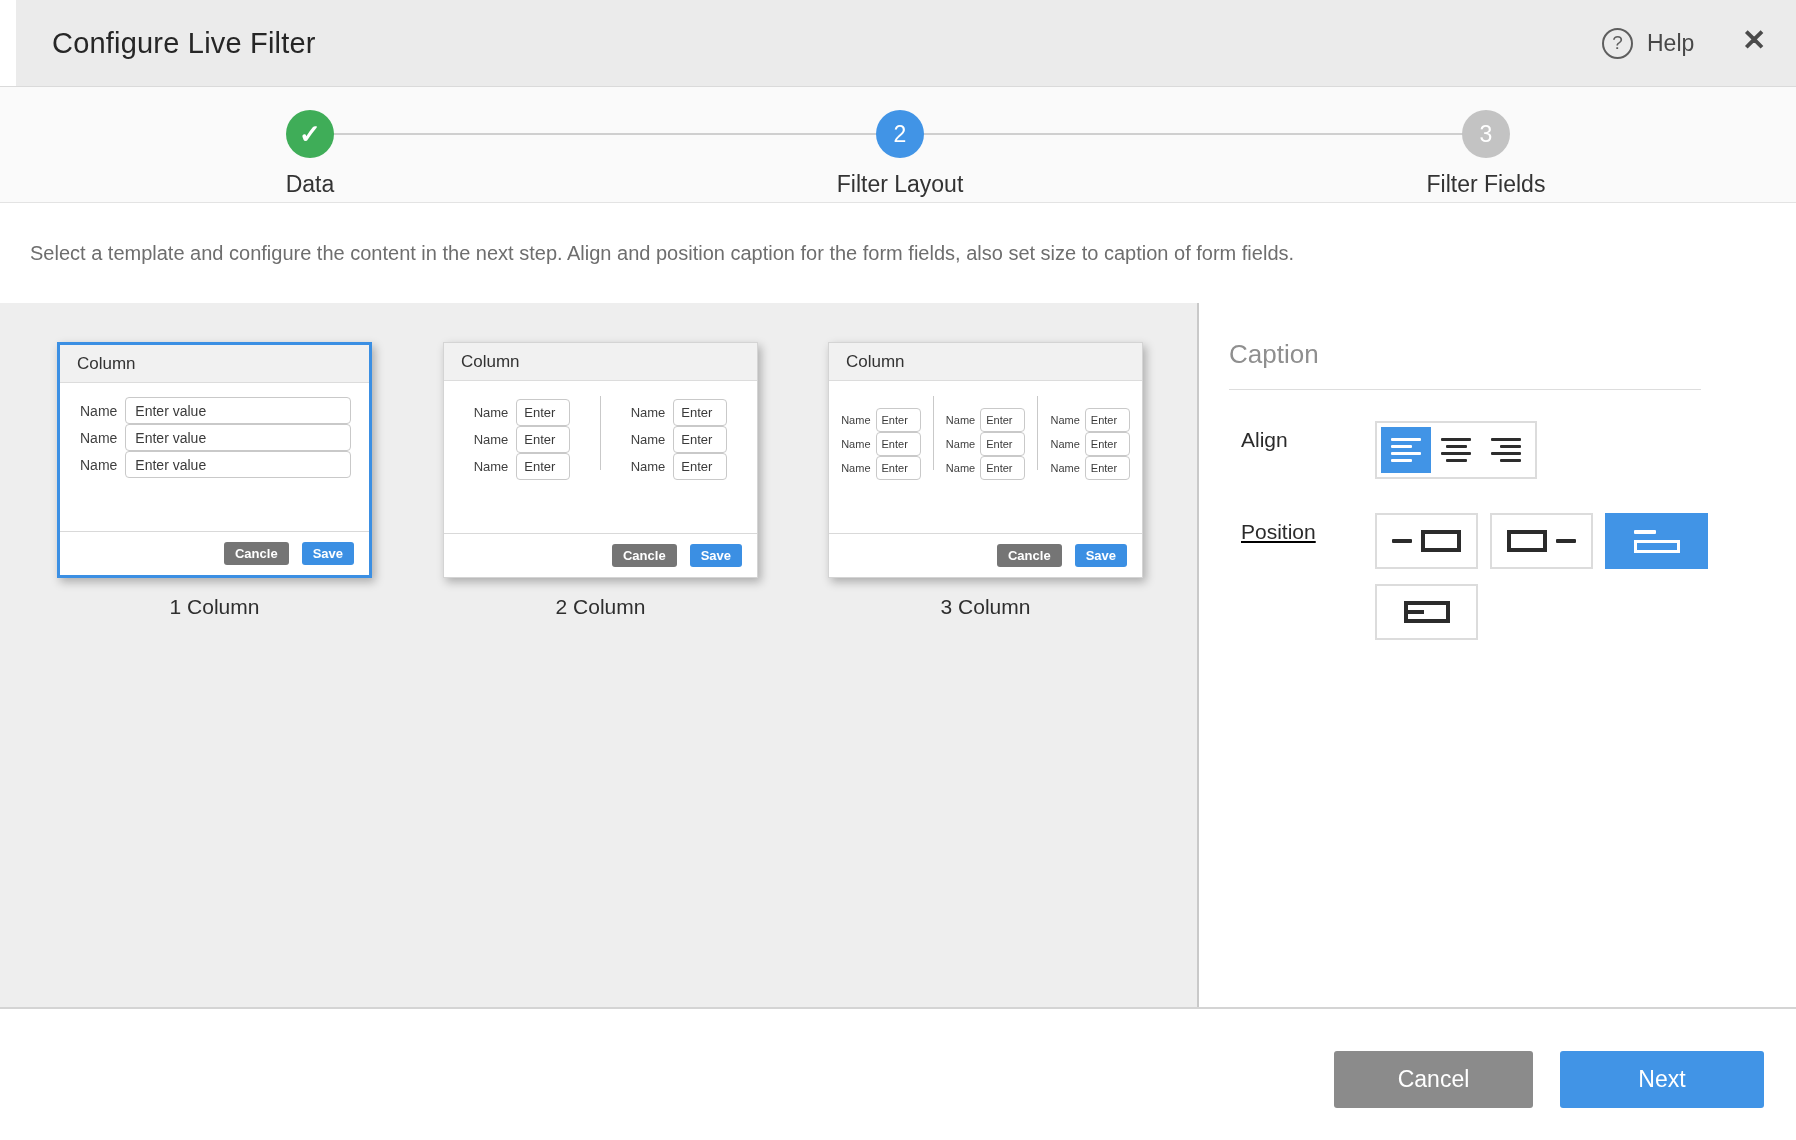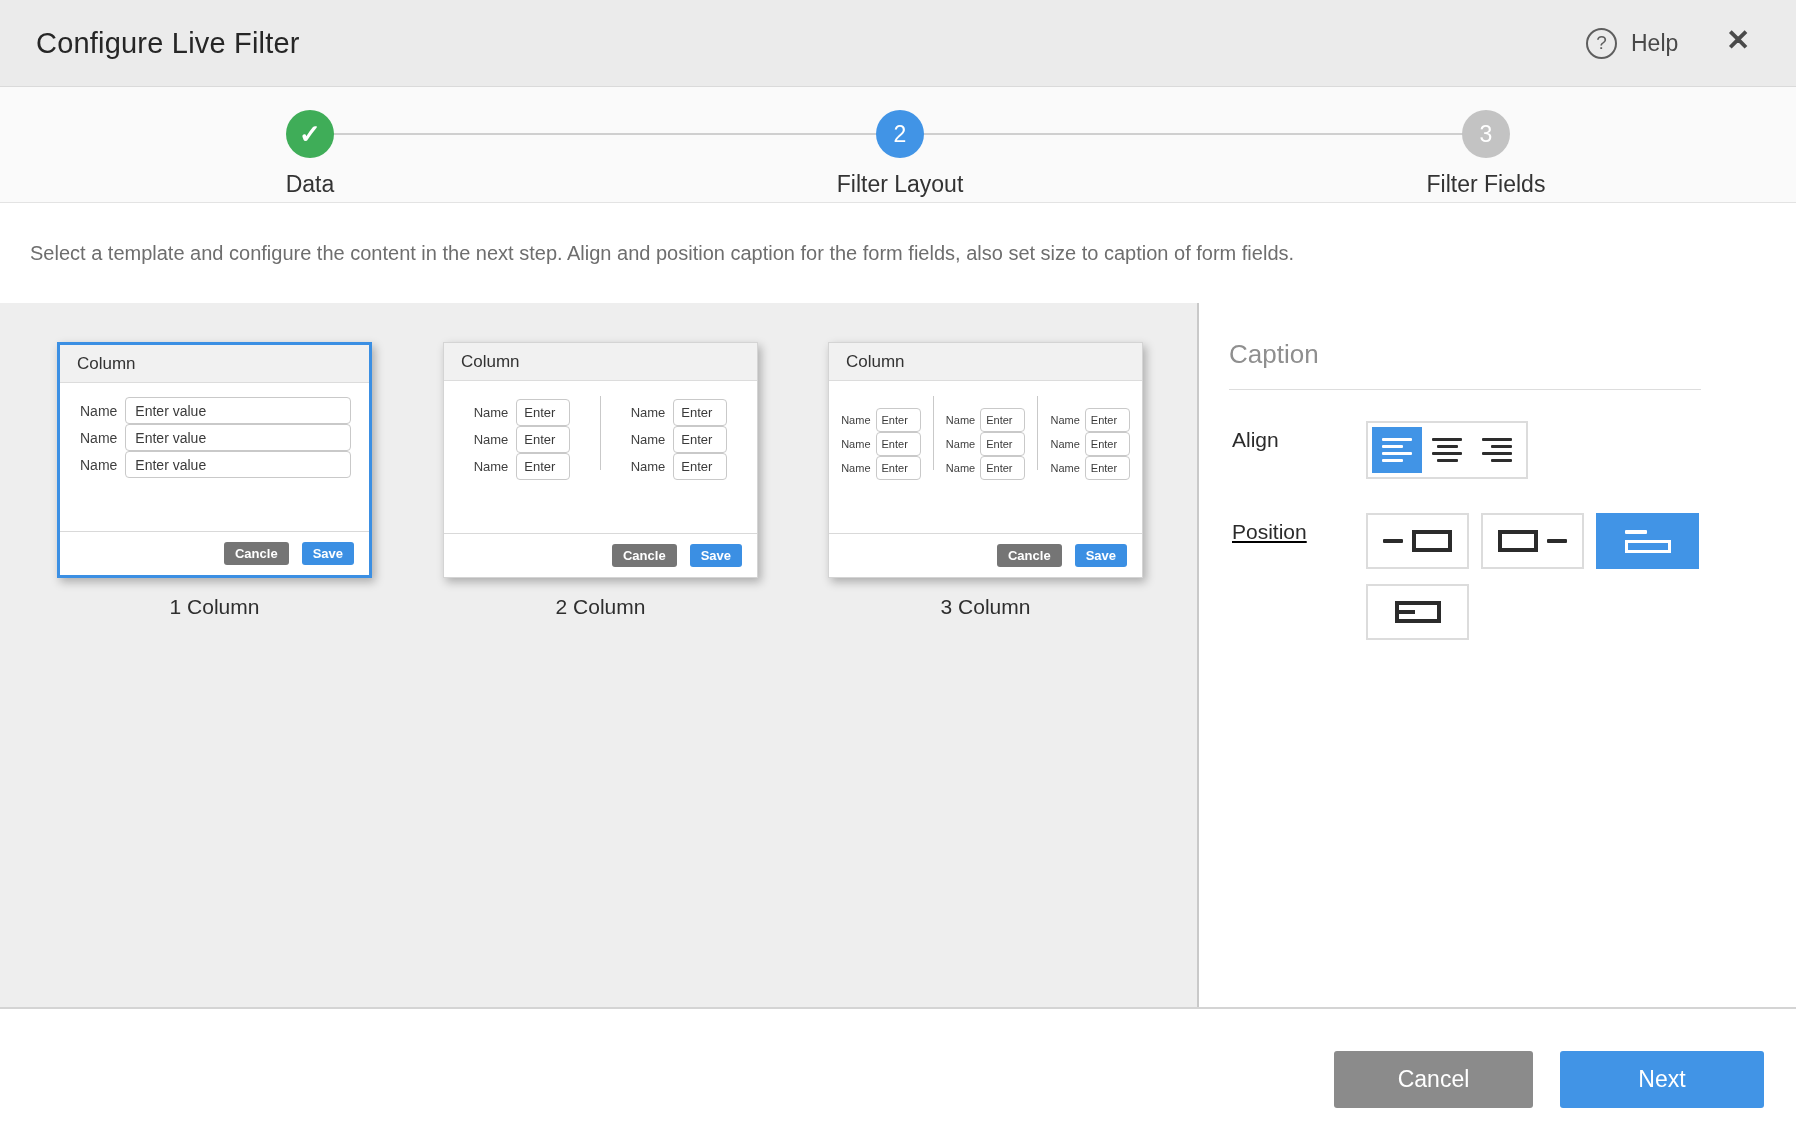--- a/index.html
+++ b/index.html
@@ -1,20 +1,20 @@
 <!DOCTYPE html>
 <html><head>
 <meta charset="utf-8">
 <style>
   * { margin:0; padding:0; box-sizing:border-box; }
   body { background:#fff; font-family:"Liberation Sans", sans-serif; }
   .page { position:relative; width:1796px; height:1140px; background:#fff; overflow:hidden; }
 
   
-  .header { position:absolute; top:0; left:0; right:0; height:86px; background:#ebebeb; }
+  .header { position:absolute; top:0; left:16px; right:0; height:86px; background:#ebebeb; }
   .header-title { position:absolute; left:36px; top:50%; transform:translateY(-50%);
                   font-size:29px; font-weight:500; color:#262626; letter-spacing:.2px; }
   .help { position:absolute; left:1586px; top:0; height:100%; display:flex; align-items:center; gap:14px; cursor:pointer; }
   .help-icon { width:31px; height:31px; border:2px solid #5e5e5e; border-radius:50%;
                display:flex; align-items:center; justify-content:center;
                font-size:19px; color:#5e5e5e; font-weight:400; }
   .help-label { font-size:23px; color:#484848; }
   .close-btn { position:absolute; left:1726px; top:26px; font-size:29px; font-weight:700;
                color:#4a4a4a; line-height:1; cursor:pointer; }
 
@@ -66,21 +66,21 @@
                 justify-content:flex-end; gap:13px; padding-right:15px;margin-top:48px; }
   .tbtn { color:#fff; font-size:13px; font-weight:700; border-radius:3px; padding:4px 11px; }
   .tbtn-gray { background:#757575; }
   .tbtn-blue { background:#3b8fe3; }
   .card-label { text-align:center; margin-top:17px; font-size:21px; color:#2e2e2e; }
 
   
   .caption-panel { position:absolute; left:1201px; top:0; width:595px; height:704px; background:#fff; }
   .caption-title-wrap { margin:36px 95px 0 28px; border-bottom:1px solid #ddd; padding-bottom:19px; }
   .caption-title { font-size:26px; color:#8f8f8f; font-weight:400; }
-  .panel-row { display:flex; margin-left:31px; }
+  .panel-row { display:flex; margin-left:40px; }
   .panel-row.align-row { margin-top:31px; }
   .panel-row.pos-row { margin-top:34px;text-decoration:underline; }
   .row-label { width:134px; font-size:21px; color:#2b2b2b; padding-top:7px; }
 
   .align-group { display:flex; border:2px solid #dcdcdc; background:#fff; padding:4px; height:58px; }
   .align-btn { width:50px; height:46px; display:flex; align-items:center; justify-content:center; cursor:pointer; }
   .align-btn.selected { background:#4194e6; }
   .aicon { display:flex; flex-direction:column; justify-content:space-between;
            width:30px; height:25px; align-items:flex-start; }
   .aicon.center { align-items:center; } .aicon.right { align-items:flex-end; }

